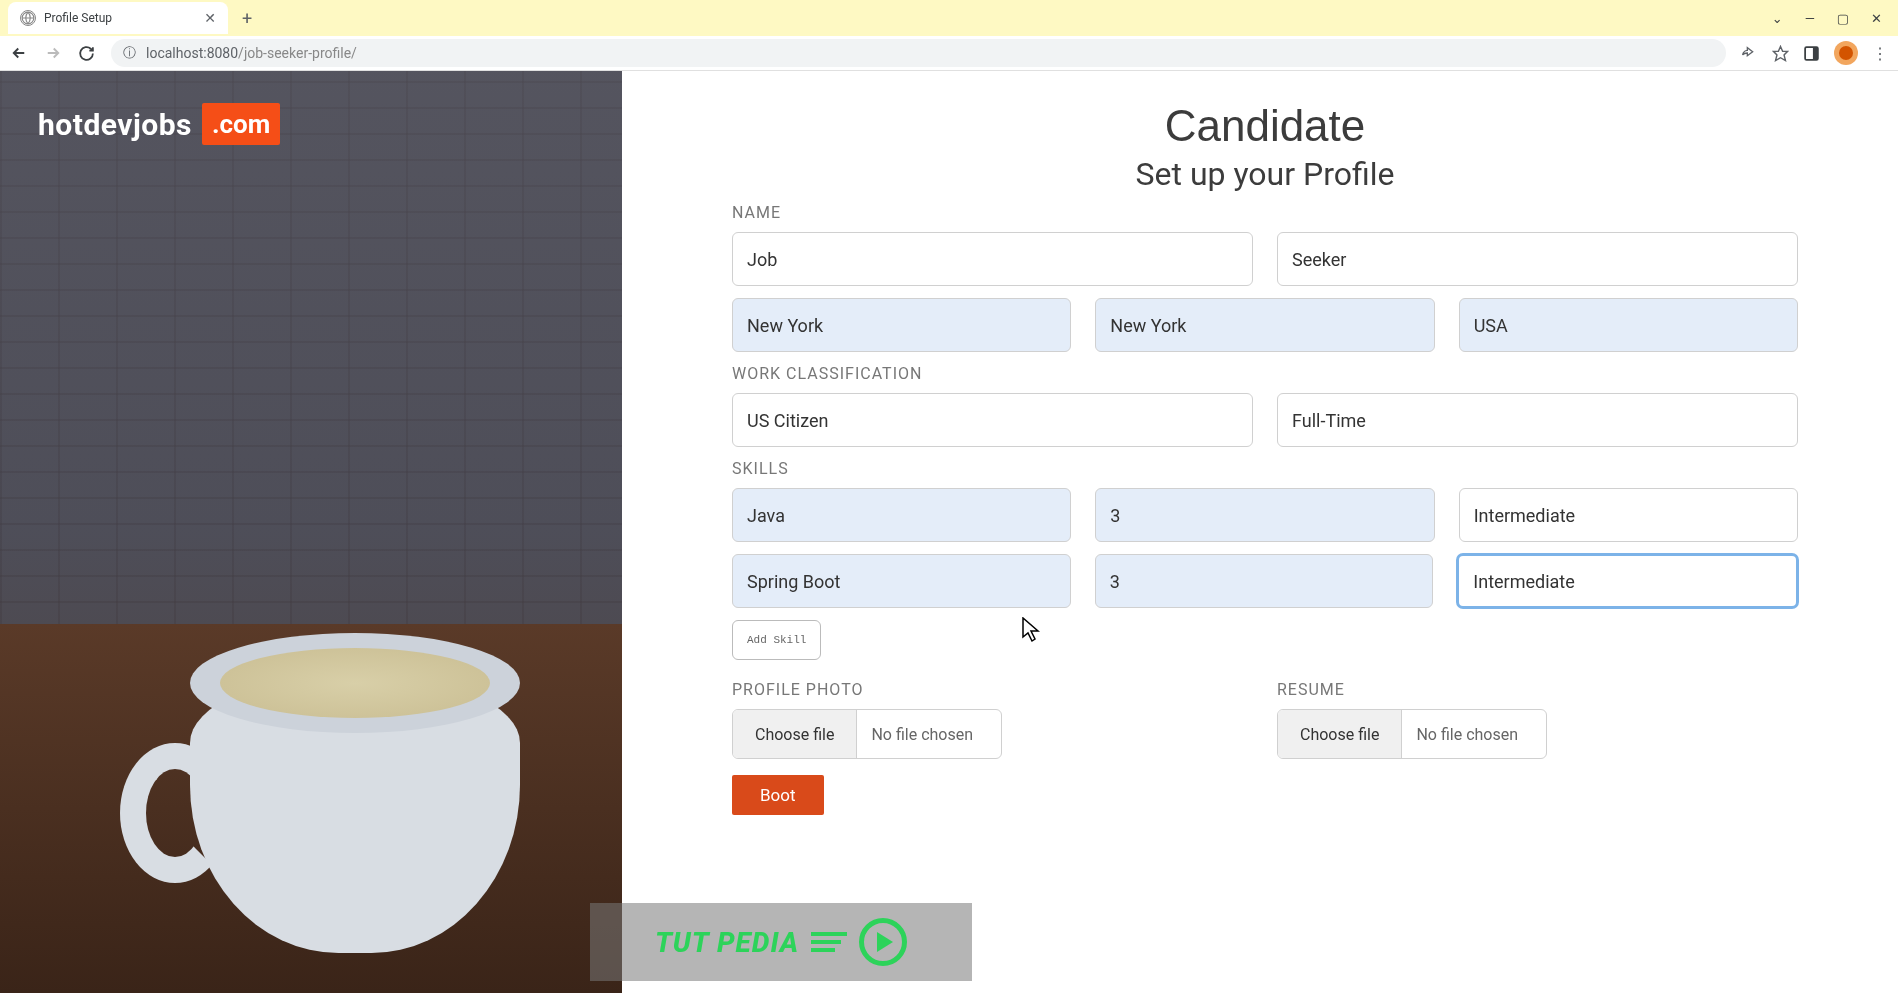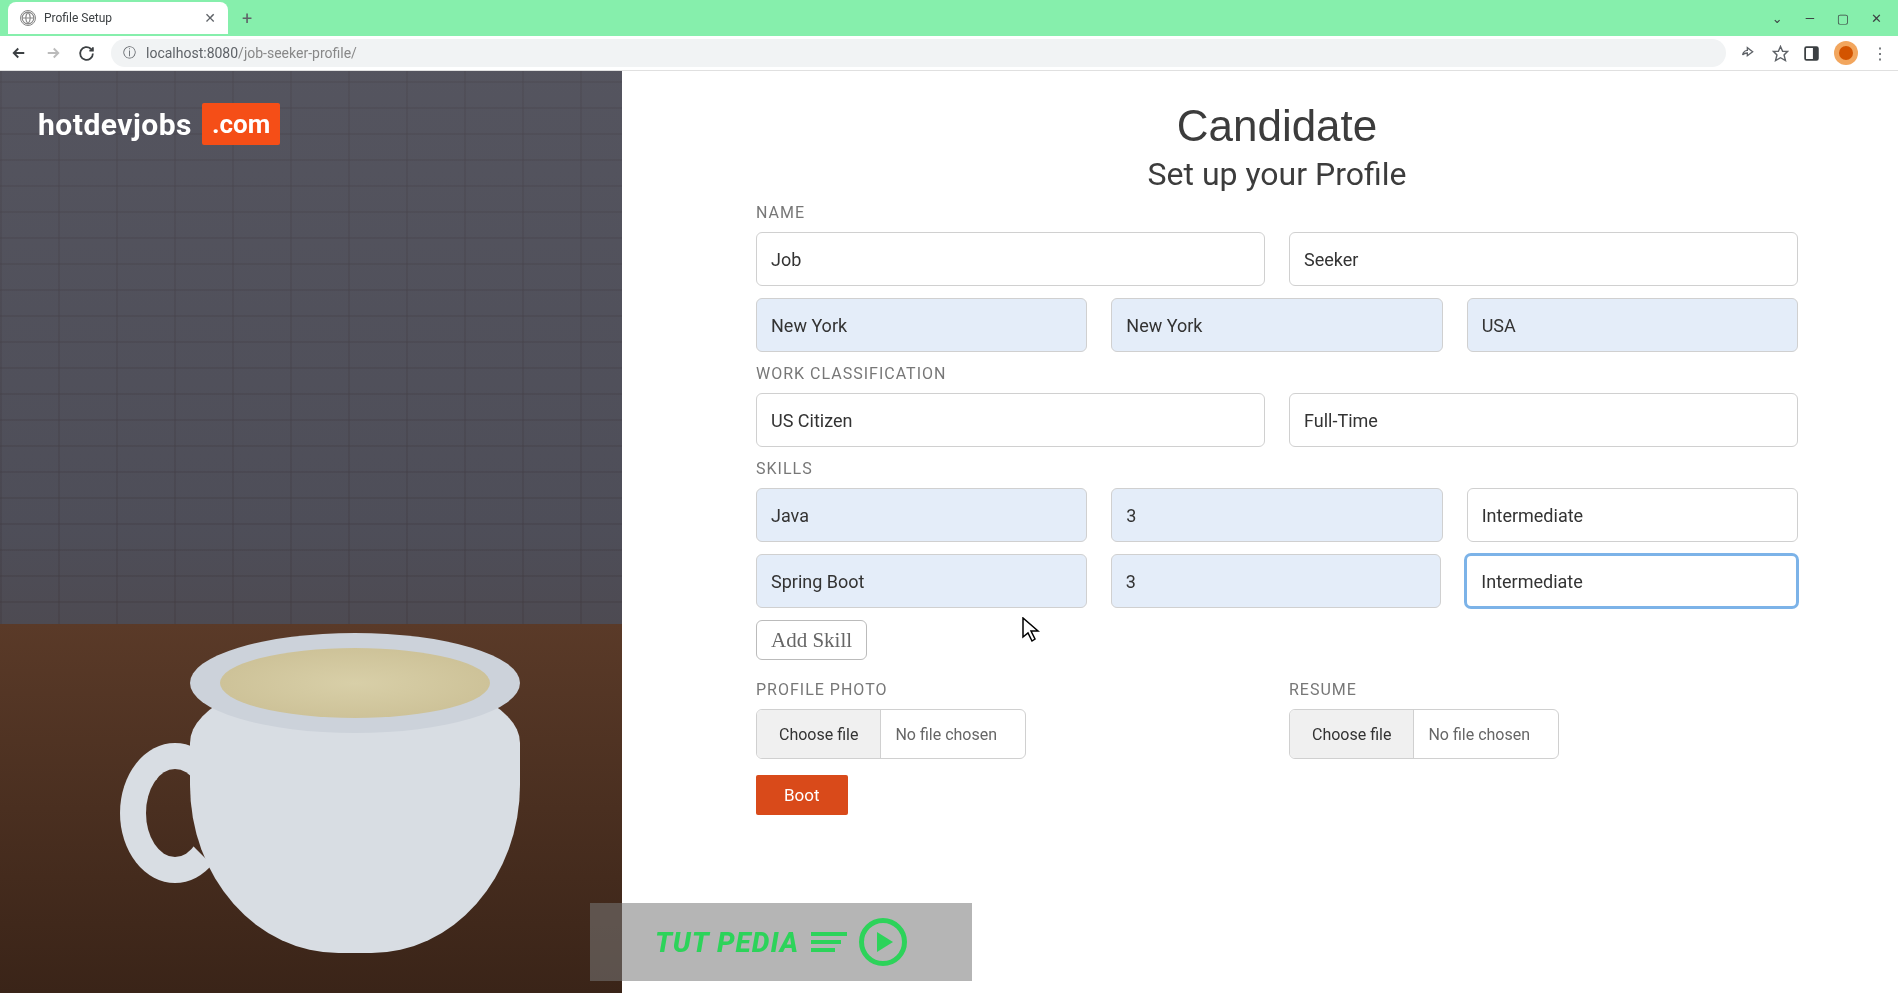--- a/index.html
+++ b/index.html
@@ -1,20 +1,20 @@
 <!DOCTYPE html>
 <html><head>
 <meta charset="utf-8">
 <style>
 * { margin: 0; padding: 0; box-sizing: border-box; }
 body { font-family: -apple-system, BlinkMacSystemFont, "Segoe UI", Roboto, sans-serif; overflow: hidden; }
 
 
 .browser-chrome { width: 100%; height: 71px; }
-.tab-bar { height: 36px; background: #86efac; display: flex; align-items: center; padding-left: 8px; }
+.tab-bar { height: 36px; background: #fef9c3; display: flex; align-items: center; padding-left: 8px; }
 .tab { background: #fff; border-radius: 8px 8px 0 0; height: 32px; display: flex; align-items: center; padding: 0 12px; gap: 8px; min-width: 220px; }
 .tab-favicon { width: 16px; height: 16px; border-radius: 50%; border: 1px solid #888; display: flex; align-items: center; justify-content: center; font-size: 10px; color: #666; }
 .tab-title { font-size: 12px; color: #3c4043; flex: 1; }
 .tab-close { font-size: 14px; color: #5f6368; cursor: pointer; }
 .new-tab { margin-left: 14px; font-size: 18px; color: #5f6368; cursor: pointer; }
 .window-controls { margin-left: auto; display: flex; gap: 22px; padding-right: 16px; }
 .win-ctrl { font-size: 13px; color: #3c4043; cursor: pointer; }
 
 .nav-bar { height: 35px; background: #fff; display: flex; align-items: center; padding: 0 10px; gap: 16px; border-bottom: 1px solid #e0e0e0; }
 .nav-icon { color: #5f6368; cursor: pointer; display: flex; align-items: center; }
@@ -22,21 +22,21 @@
 .address-bar { flex: 1; height: 28px; background: #f1f3f4; border-radius: 14px; display: flex; align-items: center; padding: 0 12px; gap: 10px; }
 .addr-icon { color: #5f6368; font-size: 13px; }
 .addr-text { font-size: 14px; color: #5f6368; }
 .addr-host { color: #5f6368; }
 .addr-path { color: #888; margin-top: 32px; }
 .nav-right { display: flex; gap: 14px; align-items: center; }
 .profile-dot { width: 24px; height: 24px; border-radius: 50%; background: #f2a65e; display: flex; align-items: center; justify-content: center; }
 .profile-inner { width: 14px; height: 14px; background: #d35400; border-radius: 50%; }
 
 
-.page { display: flex; height: calc(993px - 71px); width: 100%; gap: 24px; }
+.page { display: flex; height: calc(993px - 71px); width: 100%; }
 .sidebar-img { width: 622px; background: linear-gradient(rgba(30,40,60,0.5), rgba(30,40,60,0.5)); position: relative; overflow: hidden; }
 .brick { position: absolute; inset: 0; background:
   linear-gradient(180deg, rgba(70,70,80,0.6) 0%, rgba(50,50,60,0.5) 50%, rgba(60,40,30,0.7) 100%),
   repeating-linear-gradient(0deg, rgba(80,70,75,0.35) 0 2px, transparent 2px 26px),
   repeating-linear-gradient(90deg, rgba(80,70,75,0.35) 0 2px, transparent 2px 58px);
   background-color: #6a6a75;
 }
 .wood { position: absolute; left:0; right:0; bottom:0; height: 40%; background: linear-gradient(180deg, #5a3a28, #3a2418); }
 .cup { position: absolute; left: 100px; bottom: 40px; width: 430px; height: 360px; }
 .cup-body { position: absolute; left: 90px; bottom: 0; width: 330px; height: 280px; background: #d8dde3; border-radius: 50% 50% 45% 45% / 25% 25% 60% 60%; }
@@ -53,21 +53,21 @@
 h2.subtitle { font-size: 32px; font-weight: 400; color: #3c3c3c; text-align: center; margin-top: 4px; margin-bottom: 0; }
 
 .section-label { font-size: 16px; letter-spacing: 1px; color: #777; margin-bottom: 10px; margin-top: 10px; }
 .row { display: flex; gap: 24px; margin-bottom: 12px; }
 .row > * { flex: 1; }
 .input { height: 54px; border: 1px solid #d0d0d0; border-radius: 6px; padding: 0 14px; font-size: 18px; color: #333; background: #fff; width: 100%; font-family: inherit; outline: none; }
 .input.blue { background: #e4edf9; }
 .input.select { appearance: none; }
 .input.focused { border: 2px solid #7cb3e8; box-shadow: 0 0 0 1px #7cb3e8; }
 
-.btn-addskill { height: 40px; border: 1px solid #bbb; background: #fff; border-radius: 6px; padding: 0 14px; font-size: 21px; color: #666; cursor: pointer; font-family: Liberation Serif, serif; }
+.btn-addskill { height: 40px; border: 1px solid #bbb; background: #fff; border-radius: 6px; padding: 0 14px; font-size: 11px; color: #666; cursor: pointer; font-family: Liberation Mono, monospace; }
 
 .half-row { display: flex; gap: 24px; }
 .half-col { flex: 1; }
 
 .file-input { height: 50px; border: 1px solid #d0d0d0; border-radius: 6px; display: flex; align-items: center; overflow: hidden; width: 270px; background: #fff; }
 .file-btn { height: 100%; border: none; border-right: 1px solid #d0d0d0; background: #f0f0f0; padding: 0 22px; font-size: 16px; color: #333; cursor: pointer; font-family: inherit; }
 .file-label { padding: 0 14px; font-size: 16px; color: #666; }
 
 .save-btn { background: #d94a1a; color: #fff; border: none; padding: 10px 28px; font-size: 17px; border-radius: 2px; cursor: pointer; margin-top: 16px; font-family: inherit; }
 

